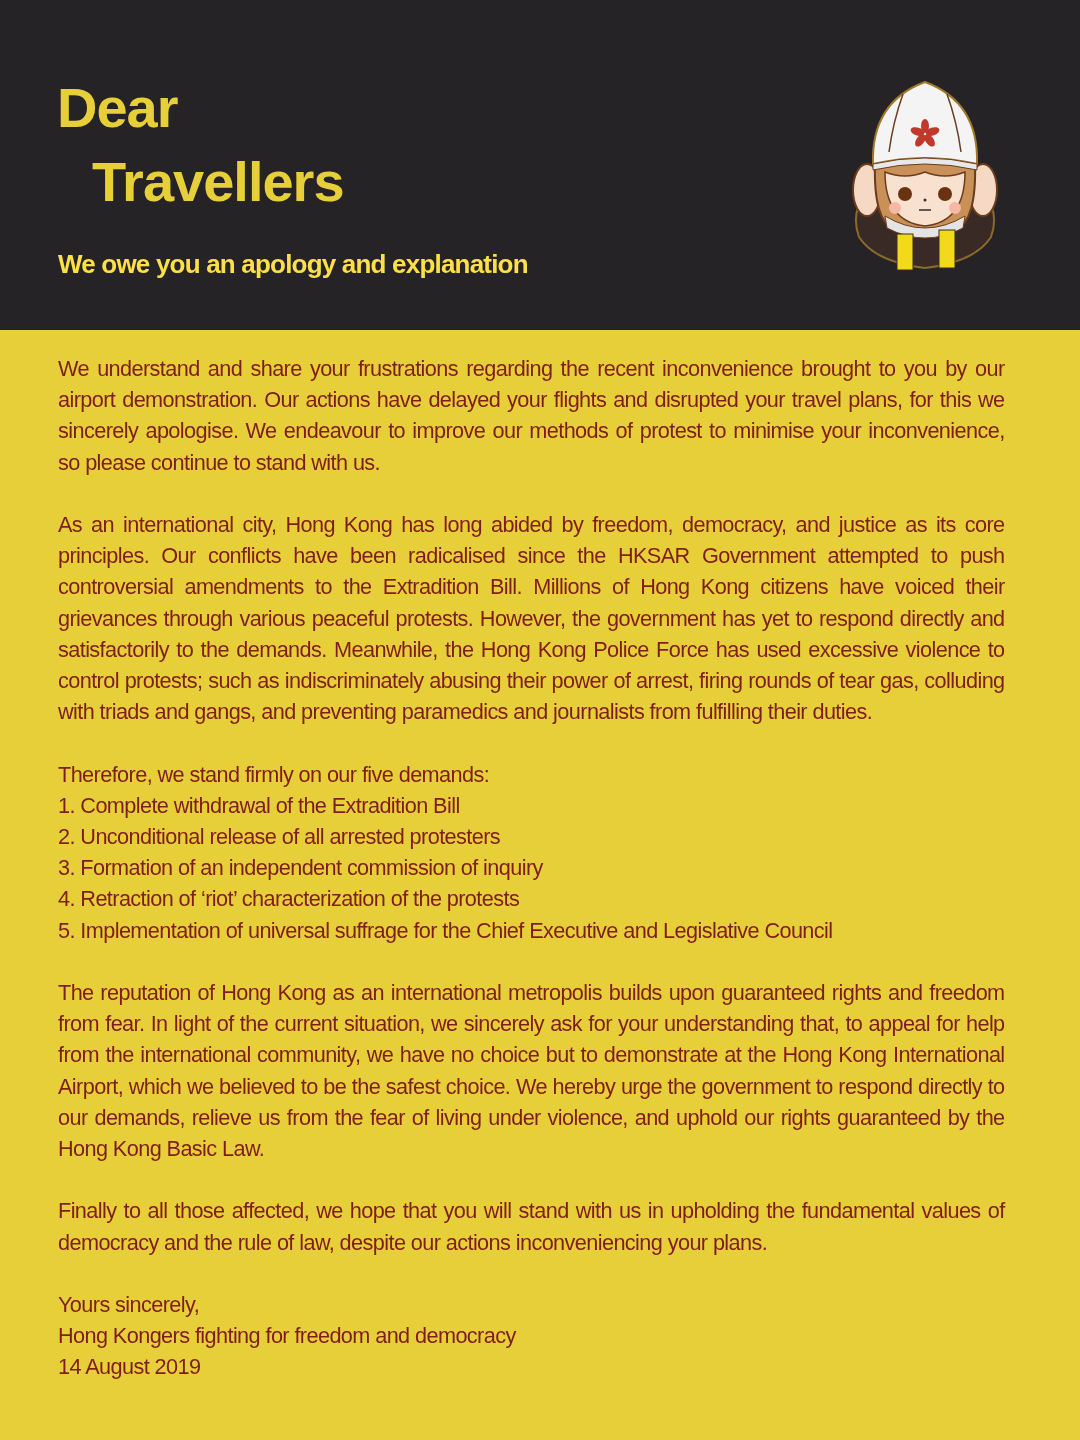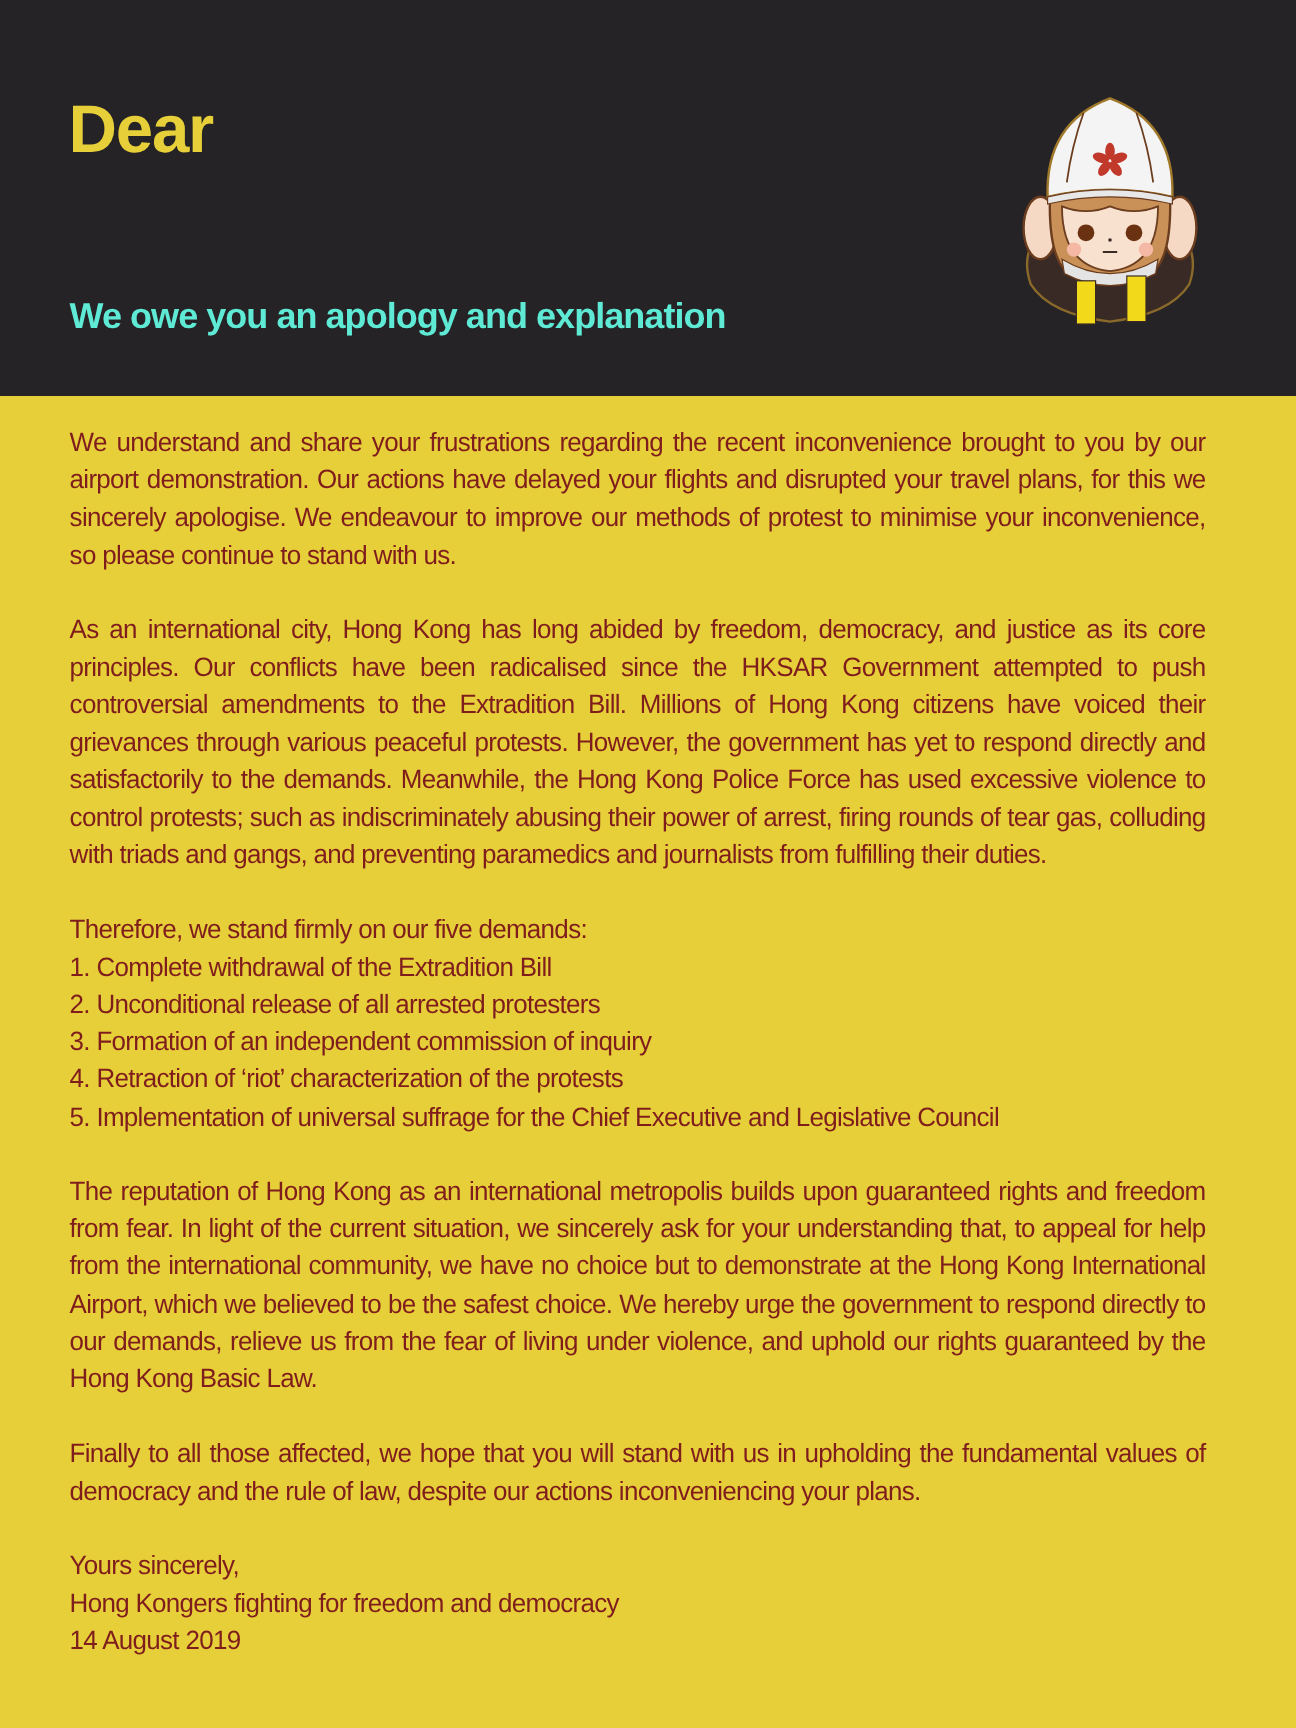--- a/index.html
+++ b/index.html
@@ -17,21 +17,21 @@
     color: #e6cf38; font-weight: bold; font-size: 56px; line-height: 64px;
     letter-spacing: -1px;
   }
   .title-travellers {
     position: absolute; left: 92px; top: 150px;
     color: #e6cf38; font-weight: bold; font-size: 56px; line-height: 64px;
     letter-spacing: -1px;
   }
   .subtitle {
     position: absolute; left: 58px; top: 248px;
-    color: #5eead4; font-weight: bold; font-size: 30px; line-height: 32px;
+    color: #fde047; font-weight: bold; font-size: 26px; line-height: 32px;
     letter-spacing: -0.8px;
   }
   .mascot {
     position: absolute; left: 845px; top: 72px; width: 160px; height: 206px;
   }
   .body {
     position: absolute; left: 58px; top: 353px; width: 961px;
     color: #7f1d1d; font-size: 22px; line-height: 31.2px;
     letter-spacing: -0.6px;
   }
@@ -39,20 +39,21 @@
     margin: 0 0 31.2px 0; text-align: justify; text-align-last: left;
     transform: scaleX(0.985); transform-origin: left;
   }
   .list-line { display: block; white-space: nowrap; }
 </style>
 </head>
 <body>
 
 <div class="header">
   <div class="title-dear">Dear</div>
+  <div class="title-travellers">Travellers</div>
   <div class="subtitle">We owe you an apology and explanation</div>
 
   <svg class="mascot" viewBox="0 0 160 206">
 
     <path d="M22 120 Q5 140 14 165 Q30 190 80 196 Q130 190 146 165 Q155 140 138 120 Z" fill="#3a2a26" stroke="#8a6a2a" stroke-width="2"></path>
 
     <ellipse cx="22" cy="118" rx="14" ry="26" fill="#f6d9c4" stroke="#6b3d1e" stroke-width="2"></ellipse>
     <ellipse cx="138" cy="118" rx="14" ry="26" fill="#f6d9c4" stroke="#6b3d1e" stroke-width="2"></ellipse>
 
     <path d="M30 90 Q28 150 50 158 L110 158 Q132 150 130 90 Z" fill="#c99158" stroke="#6b3d1e" stroke-width="2"></path>

